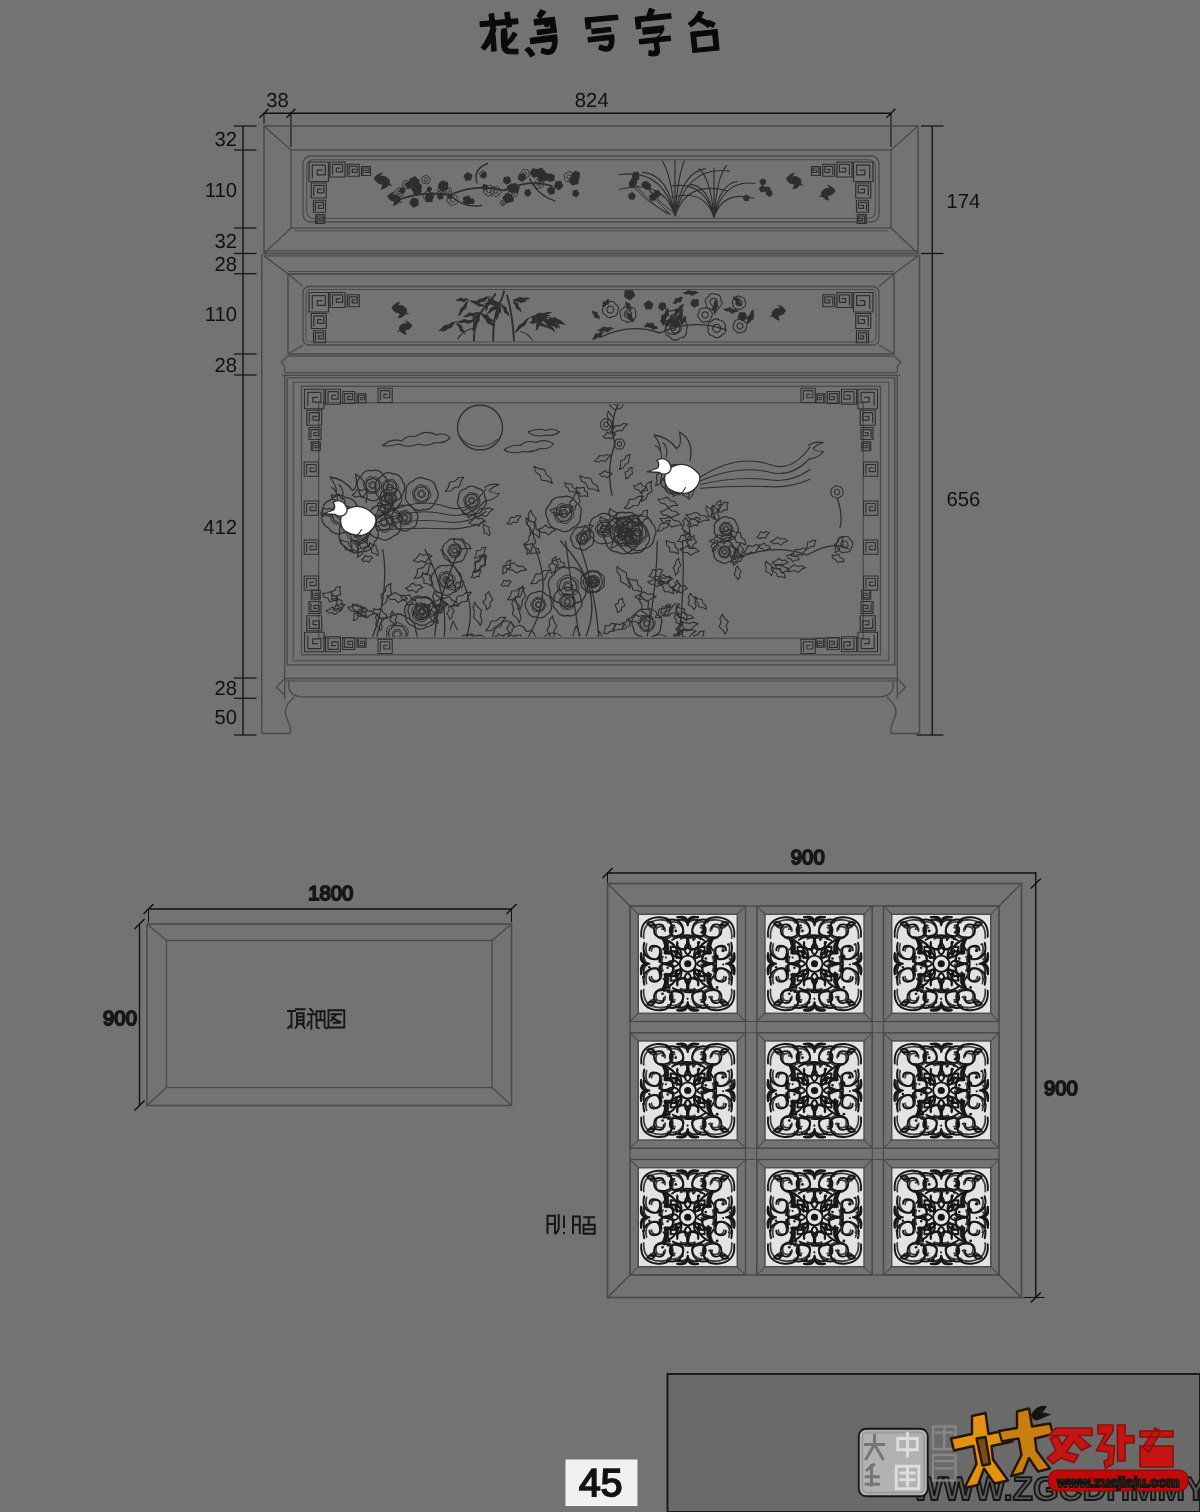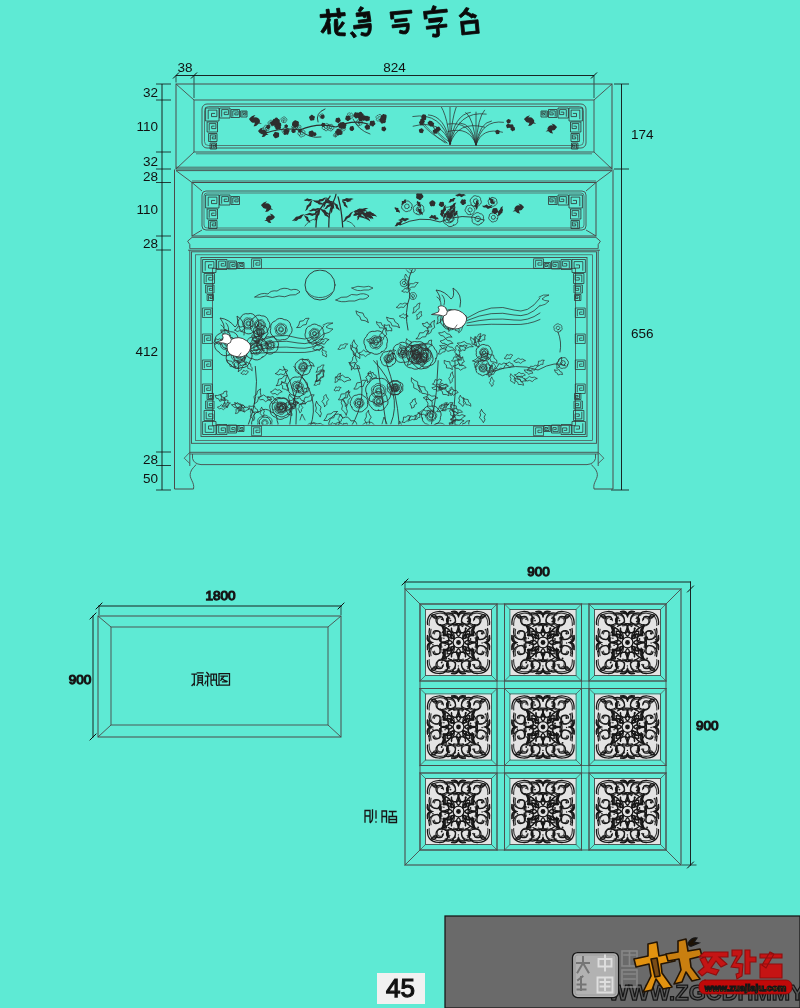--- a/index.html
+++ b/index.html
@@ -1,15 +1,15 @@
 <!DOCTYPE html>
 <html><head><meta charset="utf-8">
 <style>
 html,body{margin:0;padding:0;background:#ffffff;}
-#page{position:relative;width:800px;height:1008px;background:#5eead4;overflow:hidden;font-family:"Liberation Sans",sans-serif;}
+#page{position:relative;width:800px;height:1008px;background:#737373;overflow:hidden;font-family:"Liberation Sans",sans-serif;}
 </style></head><body>
 <div id="page">
 <svg width="800" height="1008" viewBox="0 0 800 1008">
 <defs>
         <g id="cellpat" stroke="#161616" fill="none" stroke-width="1.25" stroke-linecap="round" stroke-linejoin="round">
           <rect x="0.5" y="0.5" width="65" height="65" fill="#e3e3e3" stroke="none"></rect>
           <path d="M2,15 Q1,3 13,2 Q22,1.5 22.5,9 Q23,15.5 16,15.5 Q10.5,15.5 10.5,10.5 Q10.5,6.5 14.5,6.8 Q17.5,7 17,10M4,19 Q2,27 8,29.5 Q14,31.5 14.5,25.5 Q15,21 10.5,21 Q7.5,21 7.5,24M19,4 Q27,2 29.5,8 Q31.5,14 25.5,14.5 Q21,15 21,10.5 Q21,7.5 24,7.5M16,16 Q24,18 27,26 Q22,23 18.5,26 Q21.5,20 16,16 ZM16,16 Q19,21 17.5,26M26,2 Q33,0.5 33,6 M33,6 Q33,2 40,2M2,26 Q0.5,33 6,33 M6,33 Q2,33 2,40M28,15.5 Q34,13 33.5,19.5 Q33,24 28.5,23 Q25,22 26,18.5M15.5,28 Q13,34 19.5,33.5 Q24,33 23,28.5 Q22,25 18.5,26M6,6 q3,-2 5,1 q-3,2 -5,-1 ZM24.5,24.5 q4,1 4,5 q-4,-1 -4,-5 Z"></path>
           <g opacity="0.8">
             <path d="M2,15 Q1,3 13,2 Q22,1.5 22.5,9 Q23,15.5 16,15.5 Q10.5,15.5 10.5,10.5 Q10.5,6.5 14.5,6.8 Q17.5,7 17,10M4,19 Q2,27 8,29.5 Q14,31.5 14.5,25.5 Q15,21 10.5,21 Q7.5,21 7.5,24M19,4 Q27,2 29.5,8 Q31.5,14 25.5,14.5 Q21,15 21,10.5 Q21,7.5 24,7.5M16,16 Q24,18 27,26 Q22,23 18.5,26 Q21.5,20 16,16 ZM16,16 Q19,21 17.5,26M26,2 Q33,0.5 33,6 M33,6 Q33,2 40,2M2,26 Q0.5,33 6,33 M6,33 Q2,33 2,40M28,15.5 Q34,13 33.5,19.5 Q33,24 28.5,23 Q25,22 26,18.5M15.5,28 Q13,34 19.5,33.5 Q24,33 23,28.5 Q22,25 18.5,26M6,6 q3,-2 5,1 q-3,2 -5,-1 ZM24.5,24.5 q4,1 4,5 q-4,-1 -4,-5 Z" transform="translate(1.8,1.8) scale(0.945)"></path>
           </g>

